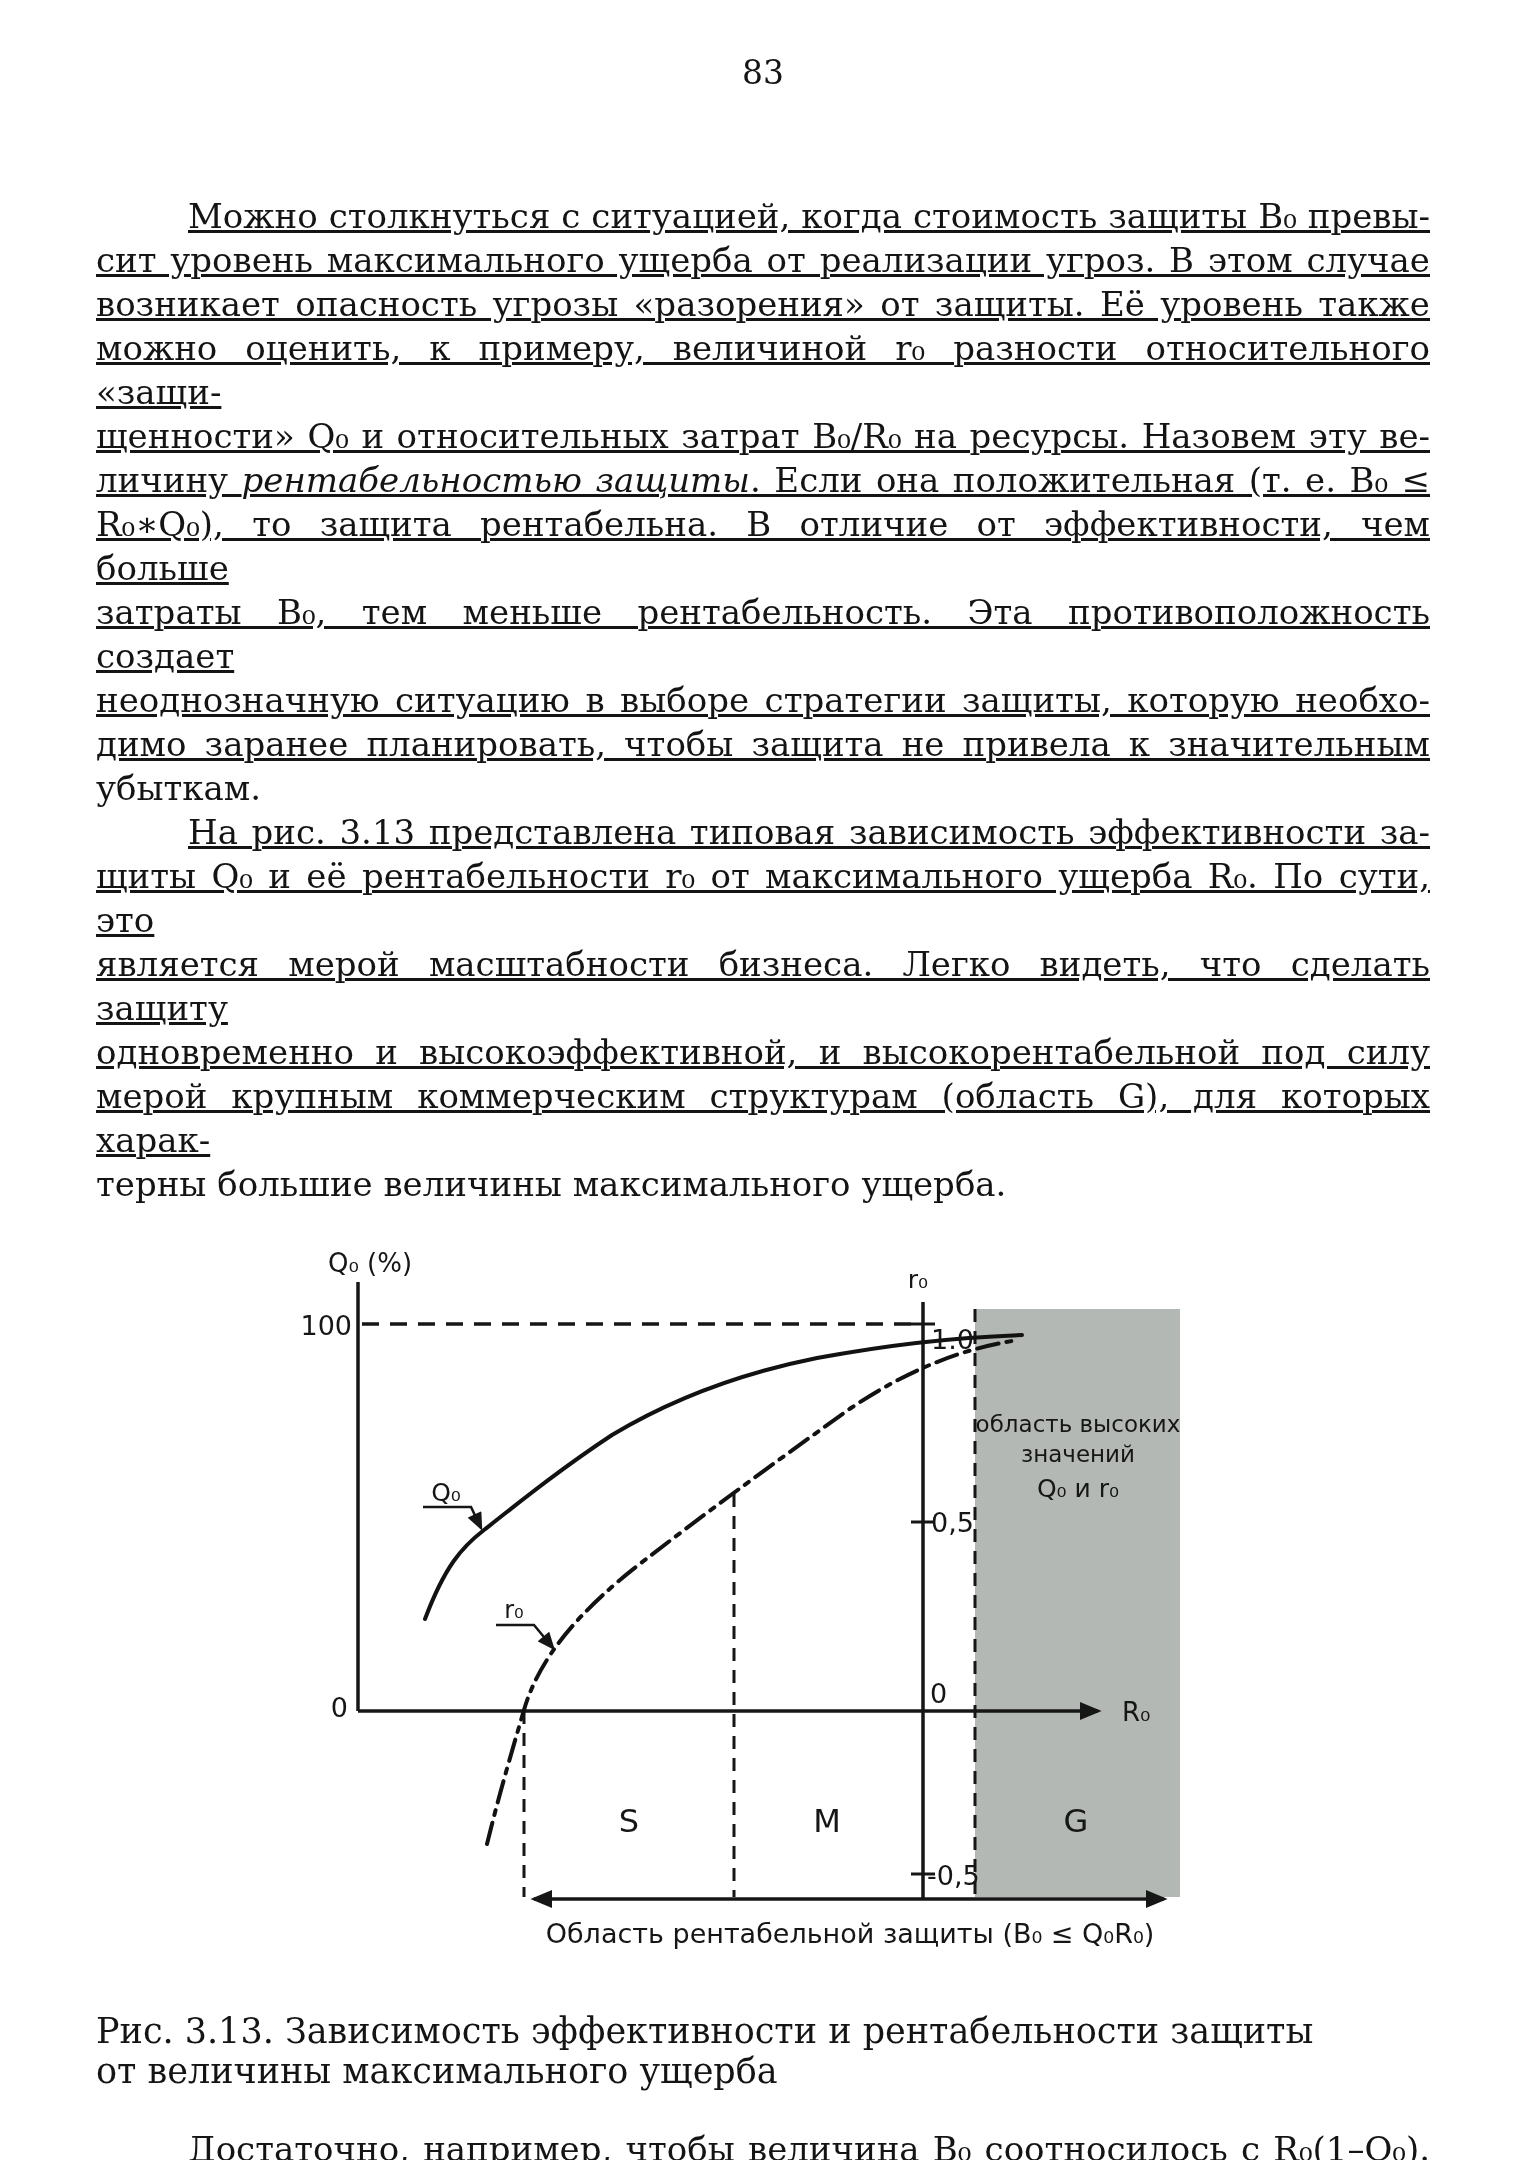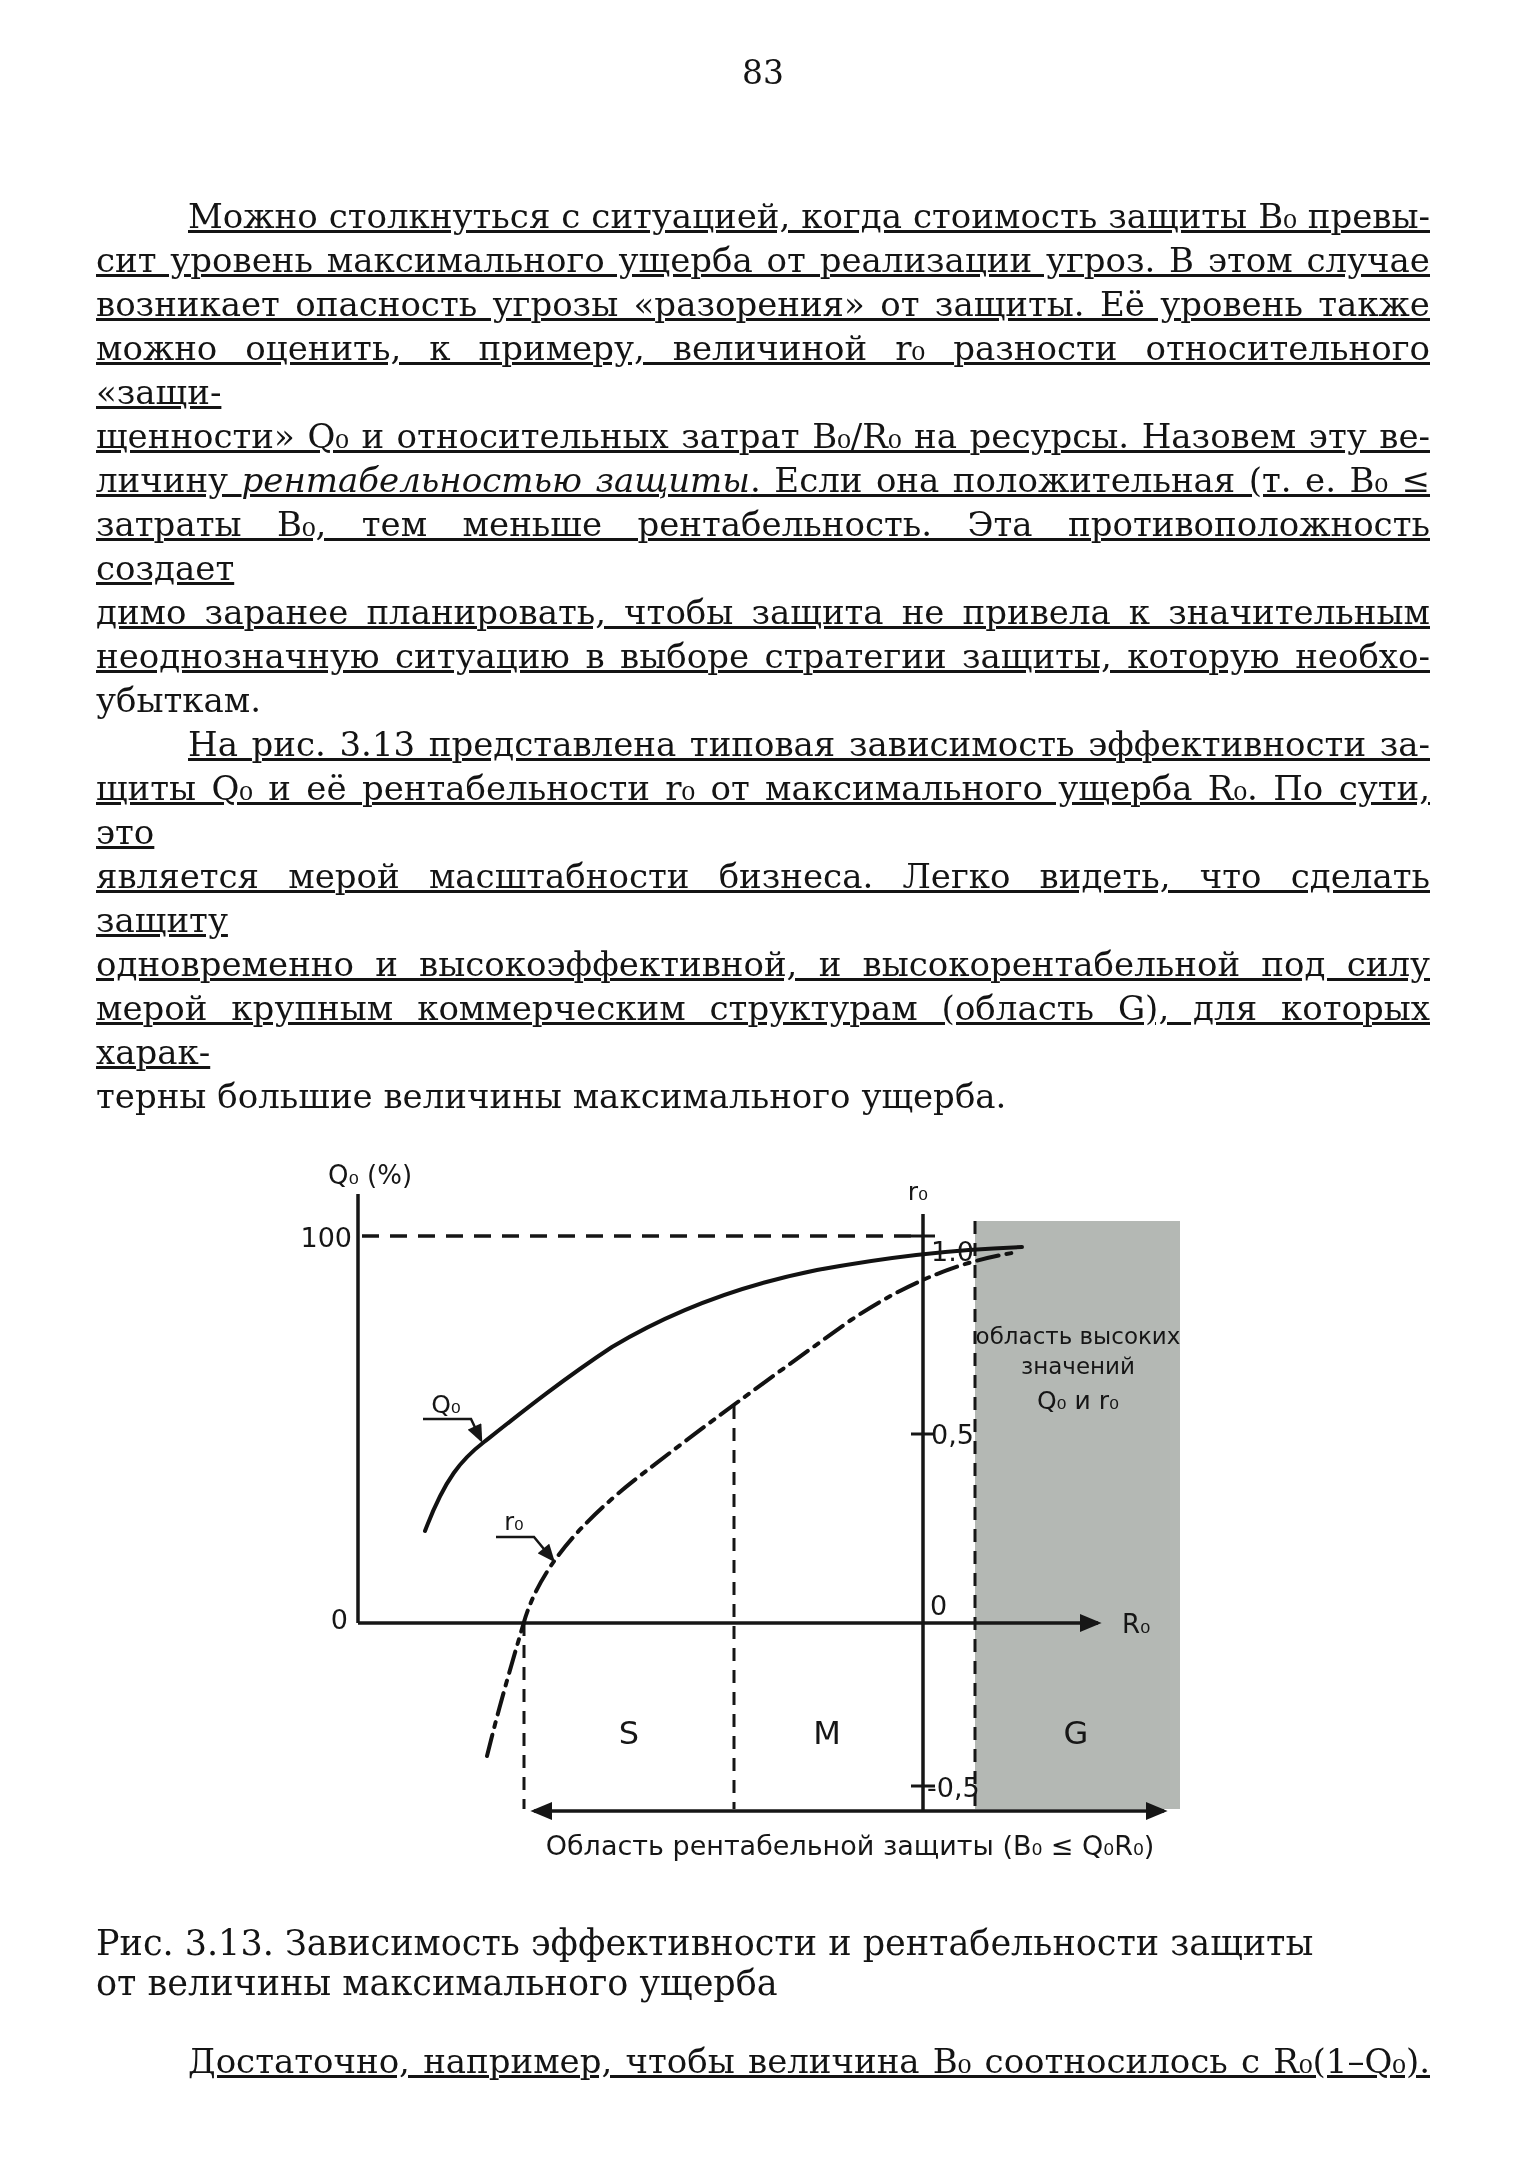--- a/index.html
+++ b/index.html
@@ -45,23 +45,24 @@
 
   <div class="pageno">83</div>
 
   <div class="para">
     <div class="jline indent">Можно столкнуться с ситуацией, когда стоимость защиты B₀ превы-</div>
     <div class="jline">сит уровень максимального ущерба от реализации угроз. В этом случае</div>
     <div class="jline">возникает опасность угрозы «разорения» от защиты. Её уровень также</div>
     <div class="jline">можно оценить, к примеру, величиной r₀ разности относительного «защи-</div>
     <div class="jline">щенности» Q₀ и относительных затрат B₀/R₀ на ресурсы. Назовем эту ве-</div>
     <div class="jline"><span>личину </span><span class="it">рентабельностью защиты</span><span>. Если она положительная (т. е. B₀ ≤</span></div>
+    <div class="jline">R₀∗Q₀), то защита рентабельна. В отличие от эффективности, чем больше</div>
     <div class="jline">затраты B₀, тем меньше рентабельность. Эта противоположность создает</div>
+    <div class="jline">неоднозначную ситуацию в выборе стратегии защиты, которую необхо-</div>
     <div class="jline">димо заранее планировать, чтобы защита не привела к значительным</div>
-    <div class="jline">неоднозначную ситуацию в выборе стратегии защиты, которую необхо-</div>
     <div class="lastline">убыткам.</div>
   </div>
 
   <div class="para">
     <div class="jline indent">На рис. 3.13 представлена типовая зависимость эффективности за-</div>
     <div class="jline">щиты Q₀ и её рентабельности r₀ от максимального ущерба R₀. По сути, это</div>
     <div class="jline">является мерой масштабности бизнеса. Легко видеть, что сделать защиту</div>
     <div class="jline">одновременно и высокоэффективной, и высокорентабельной под силу</div>
     <div class="jline">мерой крупным коммерческим структурам (область G), для которых харак-</div>
     <div class="lastline">терны большие величины максимального ущерба.</div>

